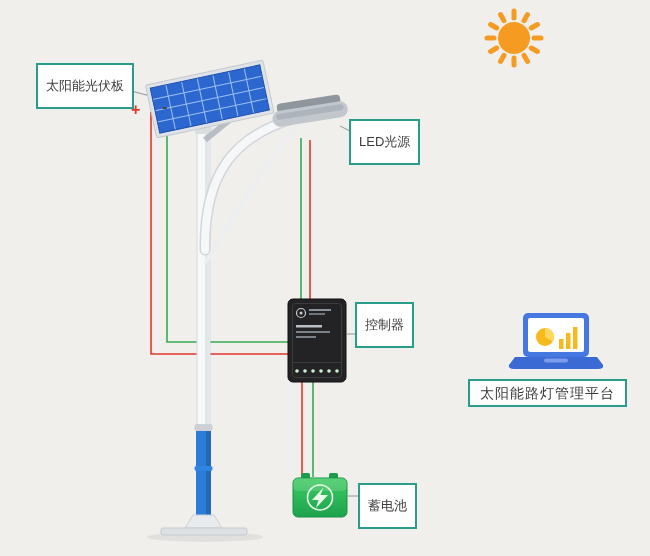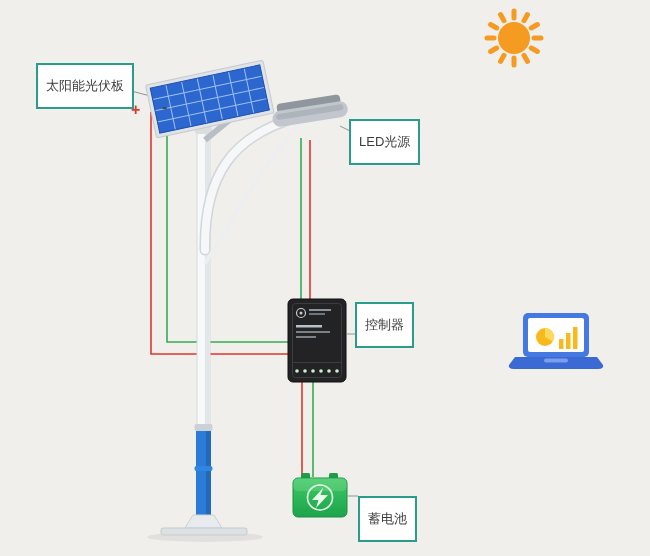--- a/index.html
+++ b/index.html
@@ -159,15 +159,16 @@
       <polygon points="323.5,487.5 312,500 318.5,500 316,508 328,495 320.5,495" fill="#eafbea"></polygon>
     </g>
   </svg>
 
   <span class="polarity pos" style="left:131px;top:101px;">+</span>
   <span class="polarity neg" style="left:162px;top:98px;">-</span>
 
   <div class="tag" style="left:36px;top:63px;">太阳能光伏板</div>
   <div class="tag" style="left:349px;top:119px;text-align:right;">LED光源</div>
   <div class="tag" style="left:355px;top:302px;">控制器</div>
-  <div class="tag" style="left:358px;top:483px;margin-top:13px;">蓄电池</div>
+  <div class="tag big" style="left:468px;top:379px;">太阳能路灯管理平台</div>
+  <div class="tag" style="left:358px;top:483px;">蓄电池</div>
 
 </div>
 
 </body></html>

